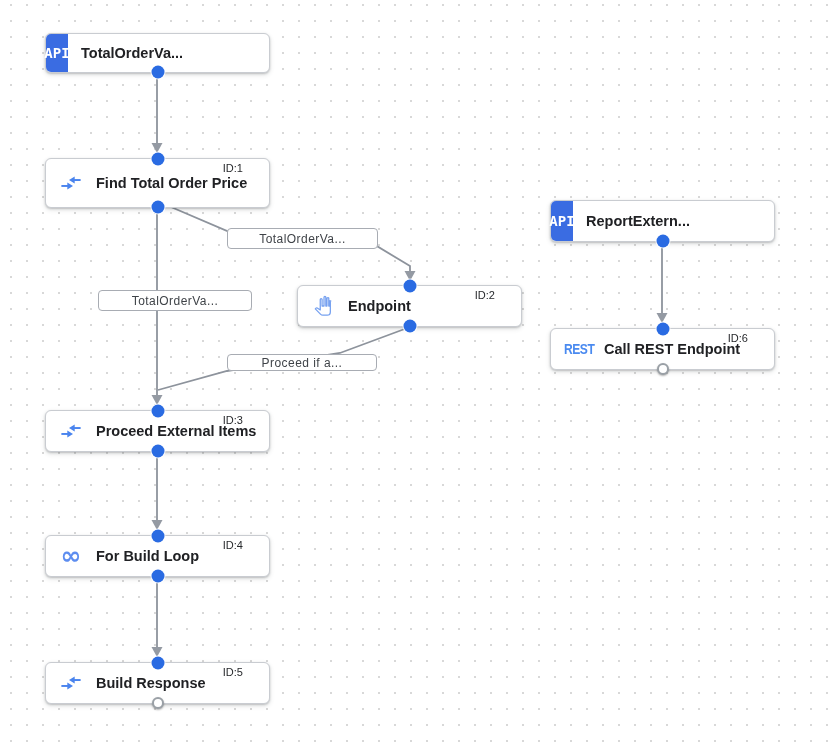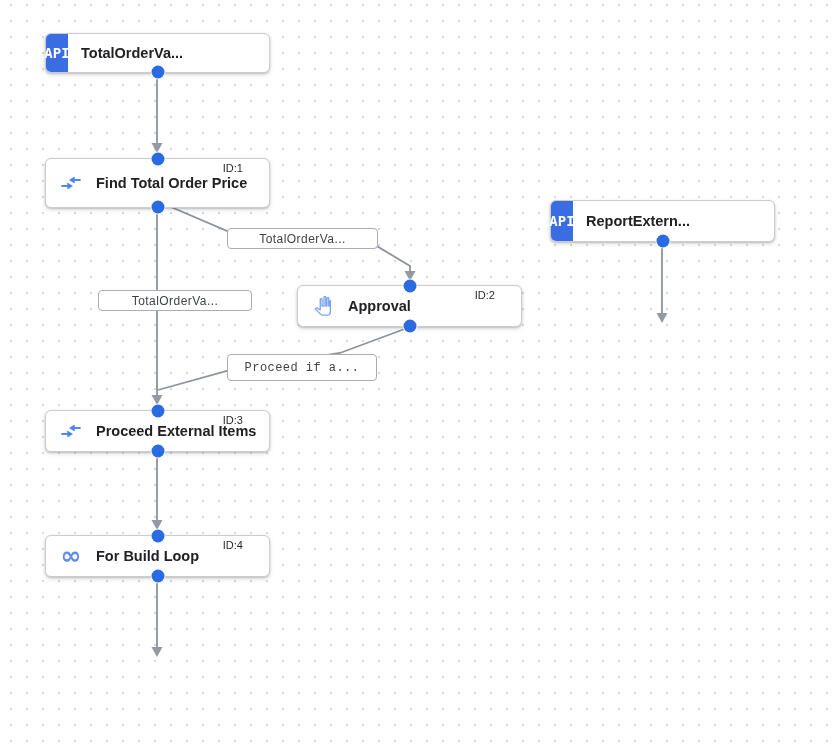--- a/index.html
+++ b/index.html
@@ -104,21 +104,21 @@
 
     <path class="edge" d="M157,577 V648"></path>
     <path class="arrow" d="M151.5,647 h11 L157,657 Z"></path>
 
     <path class="edge" d="M662,242 V314"></path>
     <path class="arrow" d="M656.5,313 h11 L662,323 Z"></path>
   </svg>
 
   <div class="elabel" style="left:227px;top:228px;width:151px;height:21px;">TotalOrderVa...</div>
   <div class="elabel" style="left:98px;top:290px;width:154px;height:21px;">TotalOrderVa...</div>
-  <div class="elabel" style="left:227px;top:354px;width:150px;height:27px;font-family:Liberation Mono, monospace;">Proceed if a...</div>
+  <div class="elabel" style="left:227px;top:354px;width:150px;height:17px;">Proceed if a...</div>
 
   <div class="node trigger" style="left:45px;top:33px;height:40px;">
     <span class="badge">API</span>
     <span class="title">TotalOrderVa...</span>
     <span class="port out"></span>
   </div>
 
   <div class="node task" style="left:45px;top:158px;height:50px;">
     <span class="icon">
       <svg viewBox="0 0 24 24" width="22" height="22">
@@ -135,21 +135,21 @@
     <span class="port in"></span>
     <span class="port out"></span>
   </div>
 
   <div class="node task" style="left:297px;top:285px;">
     <span class="icon">
       <svg viewBox="0 0 24 24" width="22" height="22">
         <path fill="#ffffff" stroke="#76a1f0" stroke-width="1.4" stroke-linejoin="round" d="M20.5 6.5c-.55 0-1 .45-1 1V12h-1.2V3.8c0-.6-.45-1.05-1-1.05s-1 .45-1 1.05V12h-1.2V2.6c0-.6-.45-1.1-1-1.1s-1 .5-1 1.1V12H11V5c0-.6-.45-1-1-1s-1 .4-1 1v11.3l-3.3-2.1c-.45-.28-1-.2-1.35.15l-.75.8 5.6 5.7c.7.72 1.65 1.15 2.65 1.15h4.65c1.95 0 3.5-1.55 3.5-3.5V7.5c0-.55-.45-1-1-1z"></path>
       </svg>
     </span>
-    <span class="title">Approval</span>
+    <span class="title">Endpoint</span>
     <span class="nid">ID:2</span>
     <span class="port in"></span>
     <span class="port out"></span>
   </div>
 
   <div class="node task" style="left:45px;top:410px;">
     <span class="icon">
       <svg viewBox="0 0 24 24" width="22" height="22">
         <g fill="#4a84ee">
           <path d="M1.5 14.2h7.2v2.1H1.5z"></path>
@@ -168,21 +168,44 @@
   <div class="node task" style="left:45px;top:535px;">
     <span class="icon">
       <span class="inf-glyph">∞</span>
     </span>
     <span class="title">For Build Loop</span>
     <span class="nid">ID:4</span>
     <span class="port in"></span>
     <span class="port out"></span>
   </div>
 
+  <div class="node task" style="left:45px;top:662px;">
+    <span class="icon">
+      <svg viewBox="0 0 24 24" width="22" height="22">
+        <g fill="#4a84ee">
+          <path d="M1.5 14.2h7.2v2.1H1.5z"></path>
+          <path d="M8 11.4l6.2 3.85L8 19.1z"></path>
+          <path d="M15.3 7.7h7.2v2.1h-7.2z"></path>
+          <path d="M16 4.85L9.8 8.75 16 12.6z"></path>
+        </g>
+      </svg>
+    </span>
+    <span class="title">Build Response</span>
+    <span class="nid">ID:5</span>
+    <span class="port in"></span>
+    <span class="port out open"></span>
+  </div>
 
   <div class="node trigger" style="left:550px;top:200px;">
     <span class="badge">API</span>
     <span class="title">ReportExtern...</span>
     <span class="port out"></span>
   </div>
 
+  <div class="node task" style="left:550px;top:328px;">
+    <span class="rest-glyph">REST</span>
+    <span class="title" style="margin-left:6px;">Call REST Endpoint</span>
+    <span class="nid">ID:6</span>
+    <span class="port in"></span>
+    <span class="port out open"></span>
+  </div>
 
 </div>
 
 </body></html>

